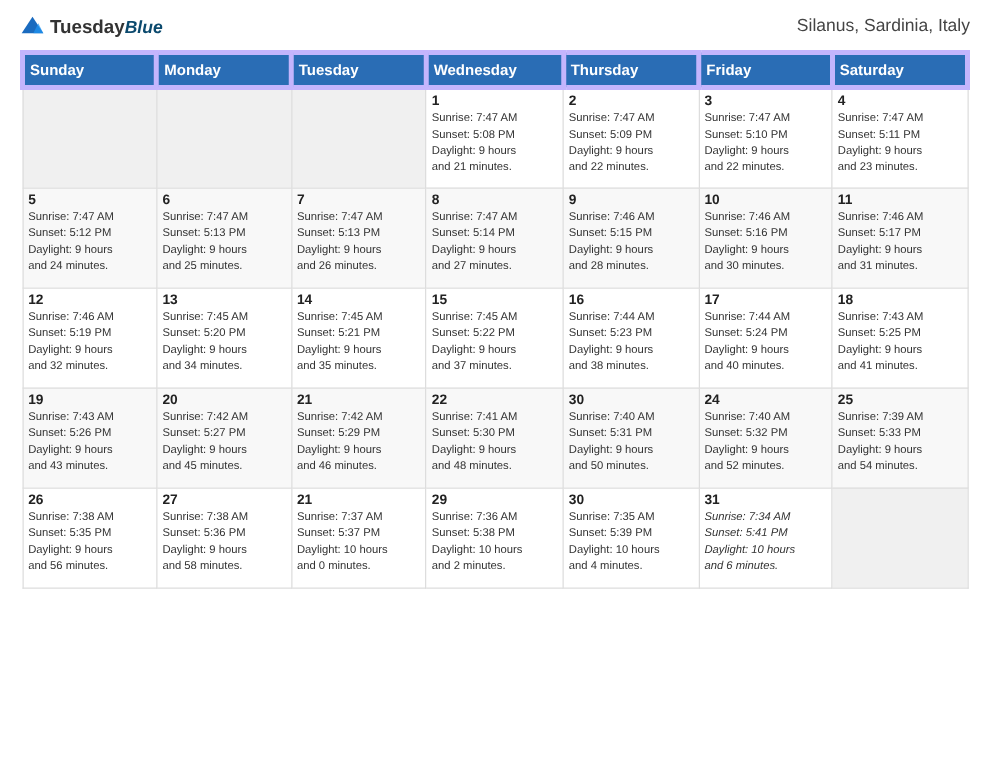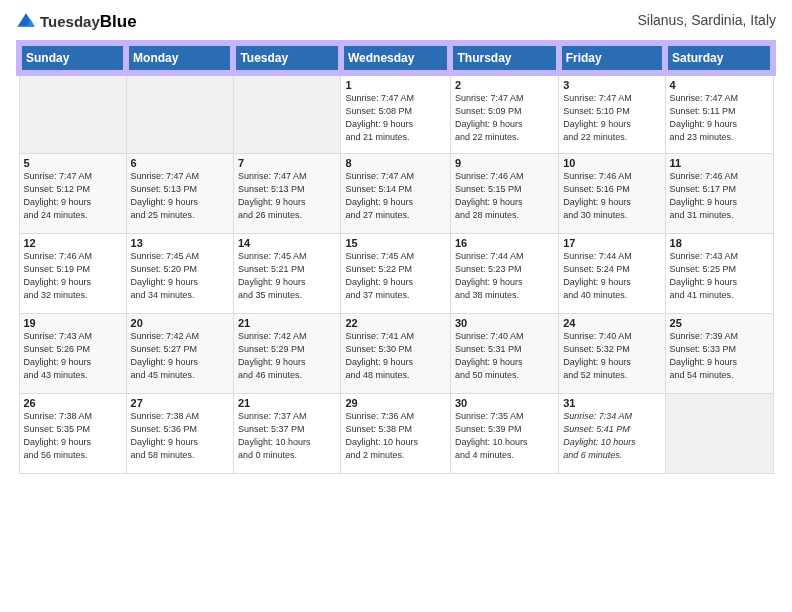--- a/index.html
+++ b/index.html
@@ -26,23 +26,24 @@
       display: flex;
       align-items: center;
       gap: 4px;
     }
     .logo-text-general {
       font-size: 15px;
       font-weight: bold;
       color: #333;
     }
     .logo-text-blue {
-      font-size: 17px;
-      font-weight: bold;
-      color: #000000;
+      font-size: 14px;
+      font-weight: bold;
+      color: #0c4a6e;
+      font-style: italic;
     }
     .logo-icon {
       width: 20px;
       height: 20px;
     }
     .title-block {
       text-align: right;
     }
     .month-title {
       font-size: 32px;
@@ -60,21 +61,21 @@
       border-collapse: collapse;
       border: 1px solid #ccc;
     }
     .calendar th {
       background: #2a6db5;
       color: #fff;
       font-size: 12px;
       padding: 5px 4px;
       text-align: left;
       font-weight: bold;
-      border: 6px solid #c4b5fd;
+      border: 4px solid #c4b5fd;
     }
     .calendar td {
       vertical-align: top;
       padding: 3px 4px;
       font-size: 9.5px;
       color: #333;
       border: 1px solid #ddd;
       width: 113px;
       height: 80px;
       background: #fff;

